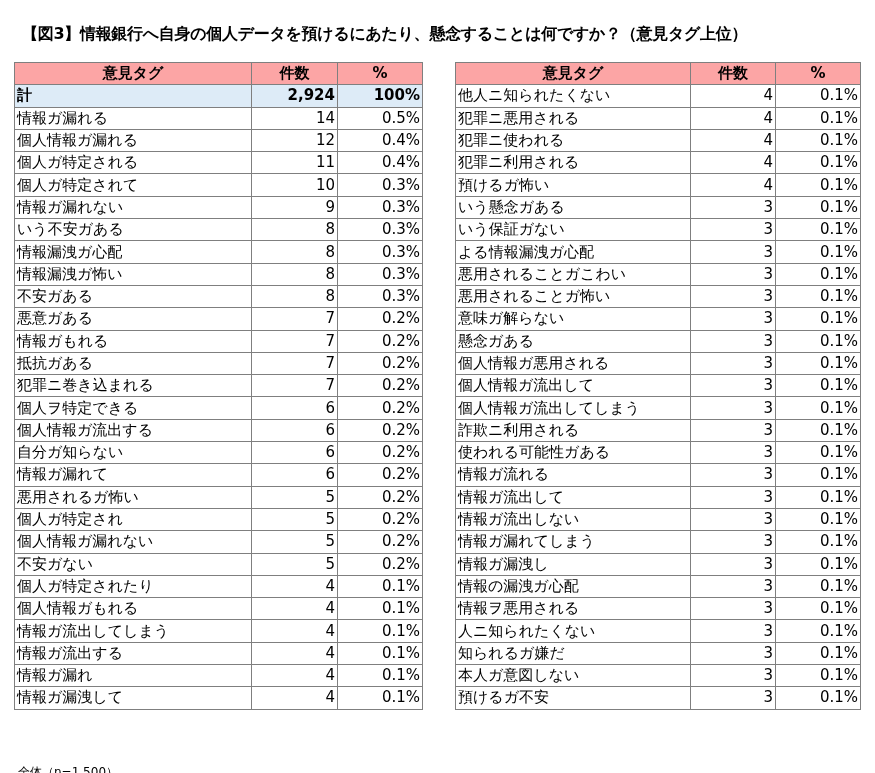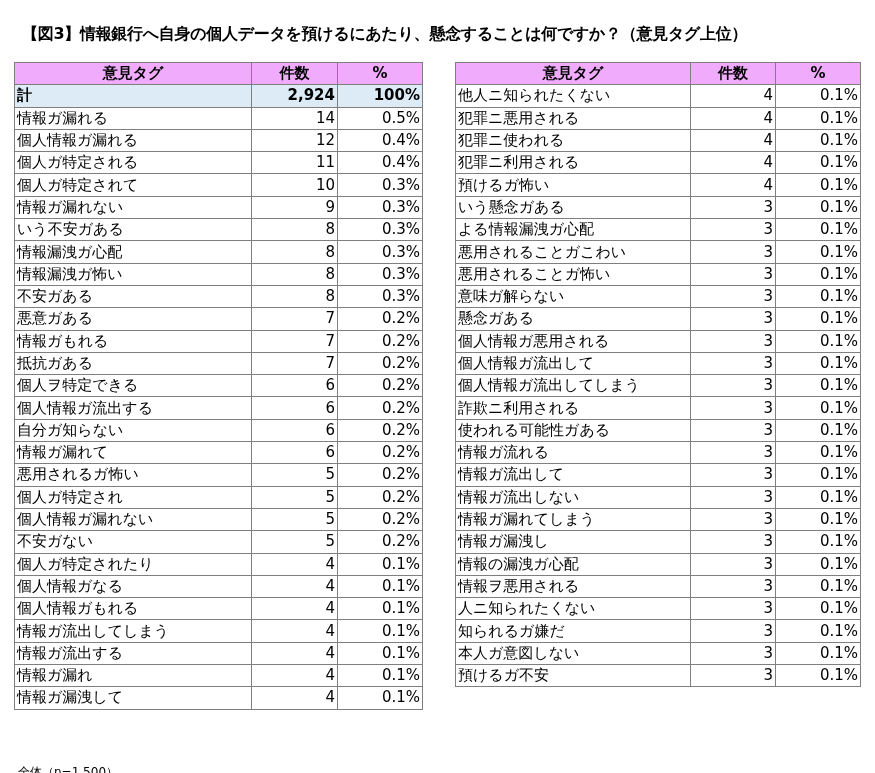--- a/index.html
+++ b/index.html
@@ -4,21 +4,21 @@
 <style>
   html, body { margin: 0; padding: 0; background: #ffffff; }
   body { width: 875px; height: 773px; position: relative; overflow: hidden;
          font-family: "DejaVu Sans", "Liberation Sans", sans-serif; color: #000; }
   .title { position: absolute; left: 22px; top: 24px; font-size: 16px; font-weight: bold;
            letter-spacing: -0.3px; white-space: nowrap; }
   table.tags { position: absolute; top: 62px; border-collapse: collapse; table-layout: fixed;
                font-size: 15px; }
   table.tags td, table.tags th { border: 1px solid #7f7f7f; height: 21.3px; padding: 0 2px;
                line-height: 21px; white-space: nowrap; overflow: hidden; }
-  table.tags th { background: #f0abfc; font-weight: bold; text-align: center; }
+  table.tags th { background: #fca5a5; font-weight: bold; text-align: center; }
   table.tags td.tag { text-align: left; }
   table.tags td.num { text-align: right; }
   table.tags tr.total td { background: #ddebf7; font-weight: bold; }
   #left-table { left: 14px; width: 408px; }
   #right-table { left: 455px; width: 405px; }
   .footnote { position: absolute; left: 18px; top: 764px; font-size: 12px; white-space: nowrap; }
 </style>
 </head>
 <body>
 
@@ -97,20 +97,25 @@
         <td class="tag">情報ガもれる</td>
         <td class="num">7</td>
         <td class="num">0.2%</td>
       </tr>
       <tr>
         <td class="tag">抵抗ガある</td>
         <td class="num">7</td>
         <td class="num">0.2%</td>
       </tr>
       <tr>
+        <td class="tag">犯罪ニ巻き込まれる</td>
+        <td class="num">7</td>
+        <td class="num">0.2%</td>
+      </tr>
+      <tr>
         <td class="tag">個人ヲ特定できる</td>
         <td class="num">6</td>
         <td class="num">0.2%</td>
       </tr>
       <tr>
         <td class="tag">個人情報ガ流出する</td>
         <td class="num">6</td>
         <td class="num">0.2%</td>
       </tr>
       <tr>
@@ -138,25 +143,20 @@
         <td class="num">5</td>
         <td class="num">0.2%</td>
       </tr>
       <tr>
         <td class="tag">不安ガない</td>
         <td class="num">5</td>
         <td class="num">0.2%</td>
       </tr>
       <tr>
         <td class="tag">個人ガ特定されたり</td>
-        <td class="num">4</td>
-        <td class="num">0.1%</td>
-      </tr>
-      <tr>
-        <td class="tag">個人情報ガなる</td>
         <td class="num">4</td>
         <td class="num">0.1%</td>
       </tr>
       <tr>
         <td class="tag">個人情報ガもれる</td>
         <td class="num">4</td>
         <td class="num">0.1%</td>
       </tr>
       <tr>
         <td class="tag">情報ガ流出してしまう</td>
@@ -219,20 +219,25 @@
         <td class="tag">預けるガ怖い</td>
         <td class="num">4</td>
         <td class="num">0.1%</td>
       </tr>
       <tr>
         <td class="tag">いう懸念ガある</td>
         <td class="num">3</td>
         <td class="num">0.1%</td>
       </tr>
       <tr>
+        <td class="tag">いう保証ガない</td>
+        <td class="num">3</td>
+        <td class="num">0.1%</td>
+      </tr>
+      <tr>
         <td class="tag">よる情報漏洩ガ心配</td>
         <td class="num">3</td>
         <td class="num">0.1%</td>
       </tr>
       <tr>
         <td class="tag">悪用されることガこわい</td>
         <td class="num">3</td>
         <td class="num">0.1%</td>
       </tr>
       <tr>

